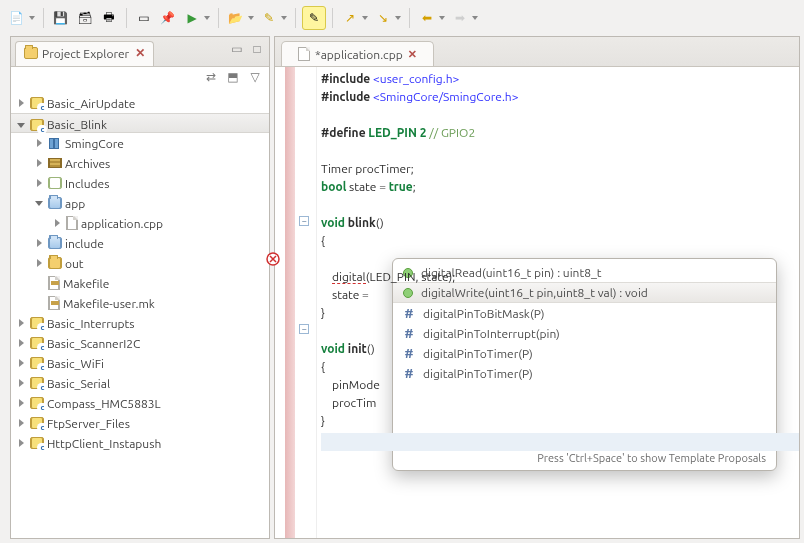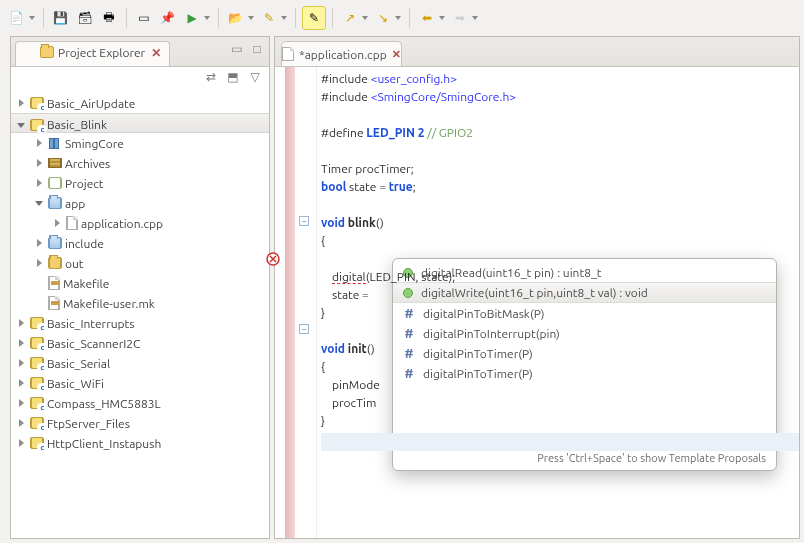--- a/index.html
+++ b/index.html
@@ -9,21 +9,21 @@
   .toolbar { height: 36px; padding: 4px 6px; display: flex; align-items: center; gap: 2px; }
   .tb-btn { height: 24px; min-width: 22px; display: inline-flex; align-items: center; justify-content: center; padding: 0 2px; position: relative; border-radius: 3px; }
   .tb-drop::after { content: ""; border-left: 3px solid transparent; border-right: 3px solid transparent; border-top: 4px solid #888; margin-left: 3px; }
   .tb-sep { width: 1px; height: 20px; background: #d0cfce; margin: 0 4px; }
 
   .workarea { display: flex; gap: 4px; padding: 0 4px 4px 10px; height: calc(100% - 36px); }
 
   
   .panel { background: #fff; border: 1px solid #bdb9b3; width: 260px; display: flex; flex-direction: column; }
   .panel-tabbar { height: 30px; display: flex; align-items: flex-end; background: linear-gradient(#eceae7,#e5e3e0); border-bottom: 1px solid #c8c4bd; position: relative; }
-  .panel-tab { display: flex; gap: 4px; padding: 4px 8px 6px 24px; border: 1px solid #c8c4bd; border-bottom: none; background: #fbfaf9; margin-left: 4px; border-radius: 4px 4px 0 0; color: #4a4a4a; }
+  .panel-tab { display: flex; align-items: center; gap: 4px; padding: 4px 8px 6px 8px; border: 1px solid #c8c4bd; border-bottom: none; background: #fbfaf9; margin-left: 4px; border-radius: 4px 4px 0 0; color: #4a4a4a; }
   .panel-tab-icon { width: 14px; height: 12px; background: #f4cf6e; border: 1px solid #c09d3c; border-radius: 2px; position: relative; }
   .panel-tab-icon::before { content:""; position:absolute; top:-3px; left:0; width:6px; height:3px; background:#f4cf6e; border:1px solid #c09d3c; border-bottom:none; border-radius:1px 1px 0 0;}
   .panel-tools { position:absolute; right:4px; top:4px; display:flex; gap:4px; }
   .ptool { width:16px; height:16px; display:flex; align-items:center; justify-content:center; color:#7a7a7a; }
   .tree { flex: 1; overflow: auto; padding-top: 26px; color: #3f3f3f; position: relative; }
   .tree-toolbar { position:absolute; top:2px; right:6px; display:flex; gap:6px; }
   .tree ul { list-style: none; }
   .tree-row { display: flex; align-items: center; gap: 3px; padding: 1px 4px 1px 0; height: 20px; white-space: nowrap; }
   .tree-row.sel { background: linear-gradient(#f2f1f0,#e7e6e4); border-top:1px solid #d7d5d1; border-bottom:1px solid #d7d5d1;align-items:flex-end;}
   .tw { width: 12px; height: 12px; display:flex; align-items:center; justify-content:center; margin-left: var(--ind,0px); }
@@ -43,33 +43,33 @@
   .ticon-arc { width:14px;height:10px;background:repeating-linear-gradient(#d6b358 0 2px,#b5913c 2px 4px);border:1px solid #8a6b28;}
   .ticon-inc { width:14px;height:12px;background:#fff;border:1px solid #9cb57a;border-radius:2px;position:relative;}
   .ticon-file { width:12px;height:14px;background:#fff;border:1px solid #b0aea9;position:relative;}
   .ticon-file::after{content:"";position:absolute;right:-1px;top:-1px;width:0;height:0;border-top:4px solid #f2f1f0;border-left:4px solid #d4d2ce;}
   .ticon-mk::before{content:"";position:absolute;left:1px;top:4px;width:8px;height:4px;background:#c7a14a;}
   .tree-row span.lbl { pointer-events:none; }
 
   
   .editor { flex: 1; display:flex; flex-direction:column; background:#fff; border:1px solid #bdb9b3; position:relative;}
   .editor-tabs { height: 30px; background: linear-gradient(#eceae7,#e5e3e0); border-bottom:1px solid #c8c4bd; display:flex; align-items:flex-end; padding-left:6px; gap:4px;}
-  .editor-tab { display:flex; align-items:center; gap:5px; padding:5px 0; background:#fbfaf9; border:1px solid #c8c4bd; border-bottom:none; border-radius:5px 5px 0 0; color:#4c4c4c;margin-top:16px;}
+  .editor-tab { display:flex; align-items:center; gap:5px; padding:5px 16px; background:#fbfaf9; border:1px solid #c8c4bd; border-bottom:none; border-radius:5px 5px 0 0; color:#4c4c4c;margin-top:16px;}
   .editor-tab .close { color:#b5514c; font-size:11px; font-weight:bold; }
   .code-area { flex:1; display:flex; position:relative; }
   .gutter { width:22px; background:#fff; border-right:1px solid #eee; position:relative;}
   .gutter-line { position:absolute; left:2px; width:14px; height:14px; }
   .fold-plus { width:10px;height:10px;border:1px solid #9bb7d4;display:flex;align-items:center;justify-content:center;font-size:9px;color:#4d6d91;line-height:0; margin:auto;}
   .err-marker { position:absolute; left:-10px; width:16px; height:16px; }
   .err-marker svg { width:16px; height:16px; }
   .margin {width:10px; background:#f3d6d6;}
   .margin.left{background:linear-gradient(to right,#e7b7b7,#f3d6d6);} 
   .code { flex:1; font-family: "DejaVu Sans Mono","Consolas",monospace; font-size:12px; line-height:18px; padding: 3px 0 0 4px; white-space: pre; color:#2e2e2e; position:relative;}
-  .kw { color:#1d4ed8; font-weight:bold;}
-  .inc { color:#2e2e2e; font-weight:normal;}
+  .kw { color:#15803d; font-weight:bold;}
+  .inc { color:#2e2e2e; font-weight:bold;}
   .str { color:#3030ff; }
   .cm { color:#6a9c55; }
   .err-underline { border-bottom: 1px dashed #d03030; text-align: right; }
   .cur-line { position:absolute; left:0; right:0; height:18px; background:#e9f0f7; z-index:0;}
   .code > div { position:relative; z-index:1; }
 
   
   .popup { position:absolute; left:392px; top:258px; width:385px; background:#fff; border:1px solid #b8b4ad; border-radius:6px; box-shadow: 0 6px 18px rgba(0,0,0,.25); display:flex; flex-direction:column;}
   .pop-list { padding:4px 0; max-height:230px;}
   .pop-item { display:flex; align-items:center; gap:8px; padding:3px 10px; color:#4a4a4a;}
@@ -191,21 +191,21 @@
               </span>
               <span class="lbl">Archives</span>
             </div>
           </li>
           <li>
             <div class="tree-row">
               <span class="tw " style="--ind: 22px;"></span>
               <span class="ticon ticon-inc">
                 <span class="ticon-inc" style="position: relative;"></span>
               </span>
-              <span class="lbl">Project</span>
+              <span class="lbl">Includes</span>
             </div>
           </li>
           <li>
             <div class="tree-row">
               <span class="tw open" style="--ind: 22px;"></span>
               <span class="ticon ticon-fold blue">
                 <span class="ticon-fold blue" style="position: relative;"></span>
               </span>
               <span class="lbl">app</span>
             </div>
@@ -272,30 +272,30 @@
               </span>
               <span class="lbl">Basic_ScannerI2C</span>
             </div>
           </li>
           <li>
             <div class="tree-row">
               <span class="tw " style="--ind: 4px;"></span>
               <span class="ticon ticon-prj">
                 <span class="ticon-prj" style="position: relative;"></span>
               </span>
+              <span class="lbl">Basic_WiFi</span>
+            </div>
+          </li>
+          <li>
+            <div class="tree-row">
+              <span class="tw " style="--ind: 4px;"></span>
+              <span class="ticon ticon-prj">
+                <span class="ticon-prj" style="position: relative;"></span>
+              </span>
               <span class="lbl">Basic_Serial</span>
-            </div>
-          </li>
-          <li>
-            <div class="tree-row">
-              <span class="tw " style="--ind: 4px;"></span>
-              <span class="ticon ticon-prj">
-                <span class="ticon-prj" style="position: relative;"></span>
-              </span>
-              <span class="lbl">Basic_WiFi</span>
             </div>
           </li>
           <li>
             <div class="tree-row">
               <span class="tw " style="--ind: 4px;"></span>
               <span class="ticon ticon-prj">
                 <span class="ticon-prj" style="position: relative;"></span>
               </span>
               <span class="lbl">Compass_HMC5883L</span>
             </div>

